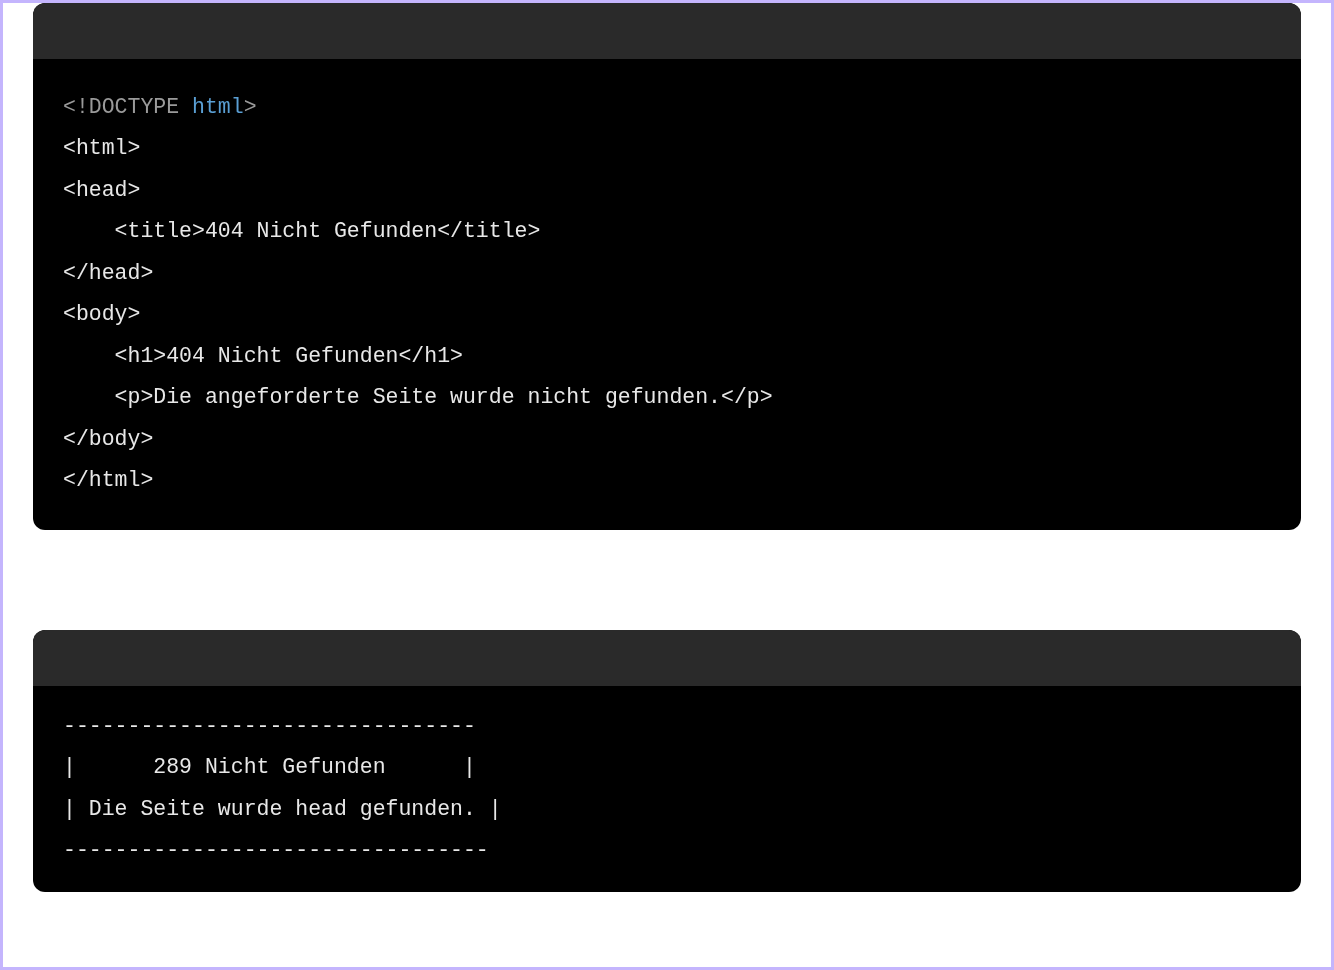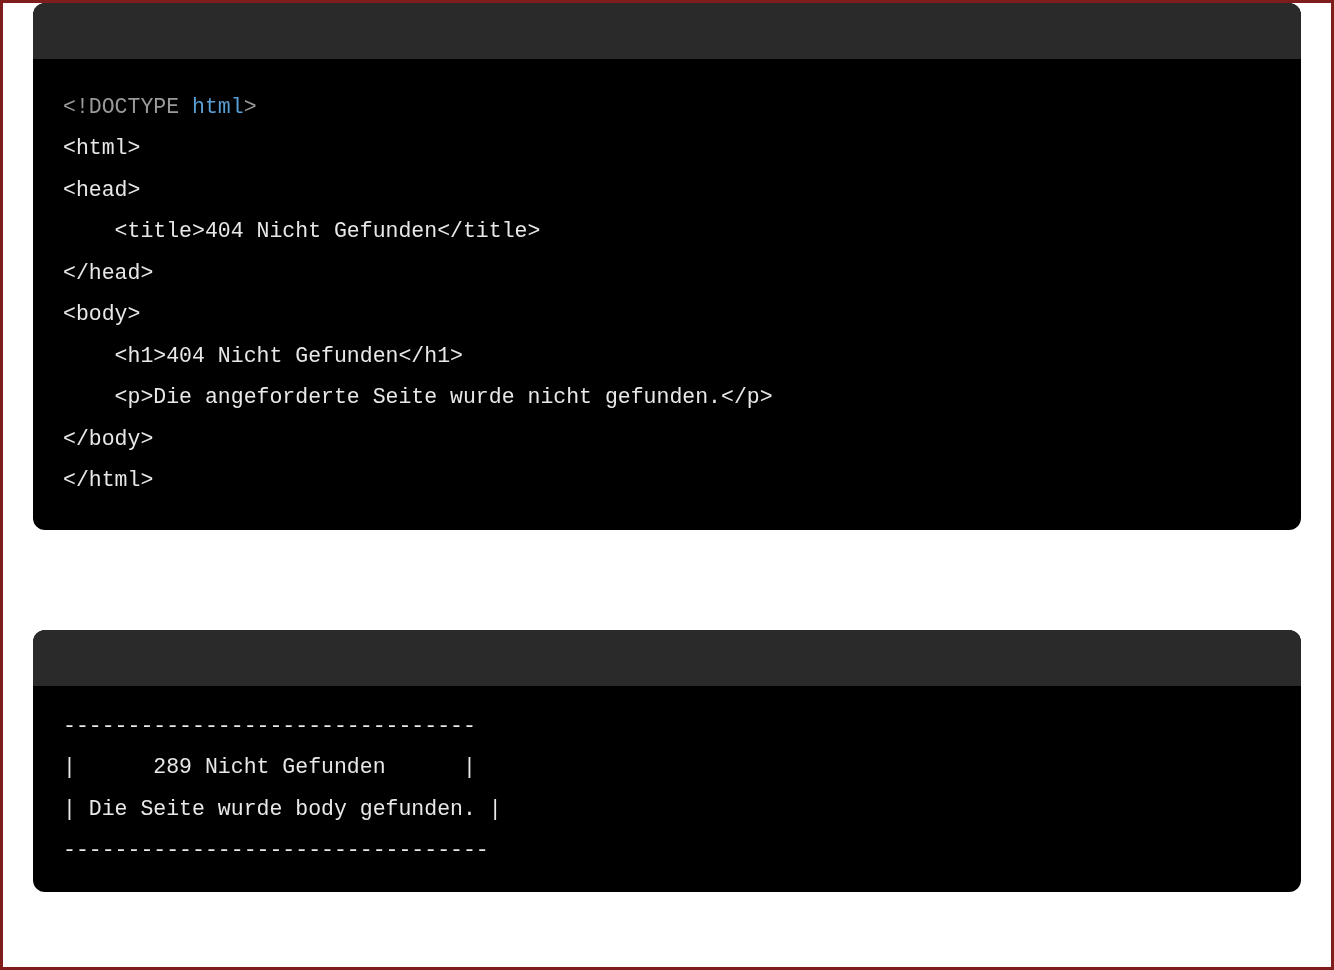--- a/index.html
+++ b/index.html
@@ -8,21 +8,21 @@
     box-sizing: border-box;
   }
   body {
     background: #ffffff;
     padding: 0;
     font-family: 'SF Mono', 'Monaco', 'Consolas', 'Courier New', monospace;
     width: 1334px;
     height: 970px;
   }
   .outer-frame {
-    border: 3px solid #7f1d1d;
+    border: 3px solid #c4b5fd;
     width: 1334px;
     height: 970px;
     padding: 0;
     background: #ffffff;
   }
   .content-area {
     padding: 0 30px 30px 30px;
   }
   .code-block {
     background: #000000;
@@ -86,18 +86,18 @@
 <span>&lt;/body&gt;</span>
 <span>&lt;/html&gt;</span></div>
     </div>
 
     <div class="spacer"></div>
 
     <div class="code-block-2">
       <div class="code-header"></div>
       <div class="code-body-2"><span>--------------------------------</span>
 <span>|      289 Nicht Gefunden      |</span>
-<span>| Die Seite wurde body gefunden. |</span>
+<span>| Die Seite wurde head gefunden. |</span>
 <span>---------------------------------</span></div>
     </div>
 
   </div>
 </div>
 
 </body></html>

